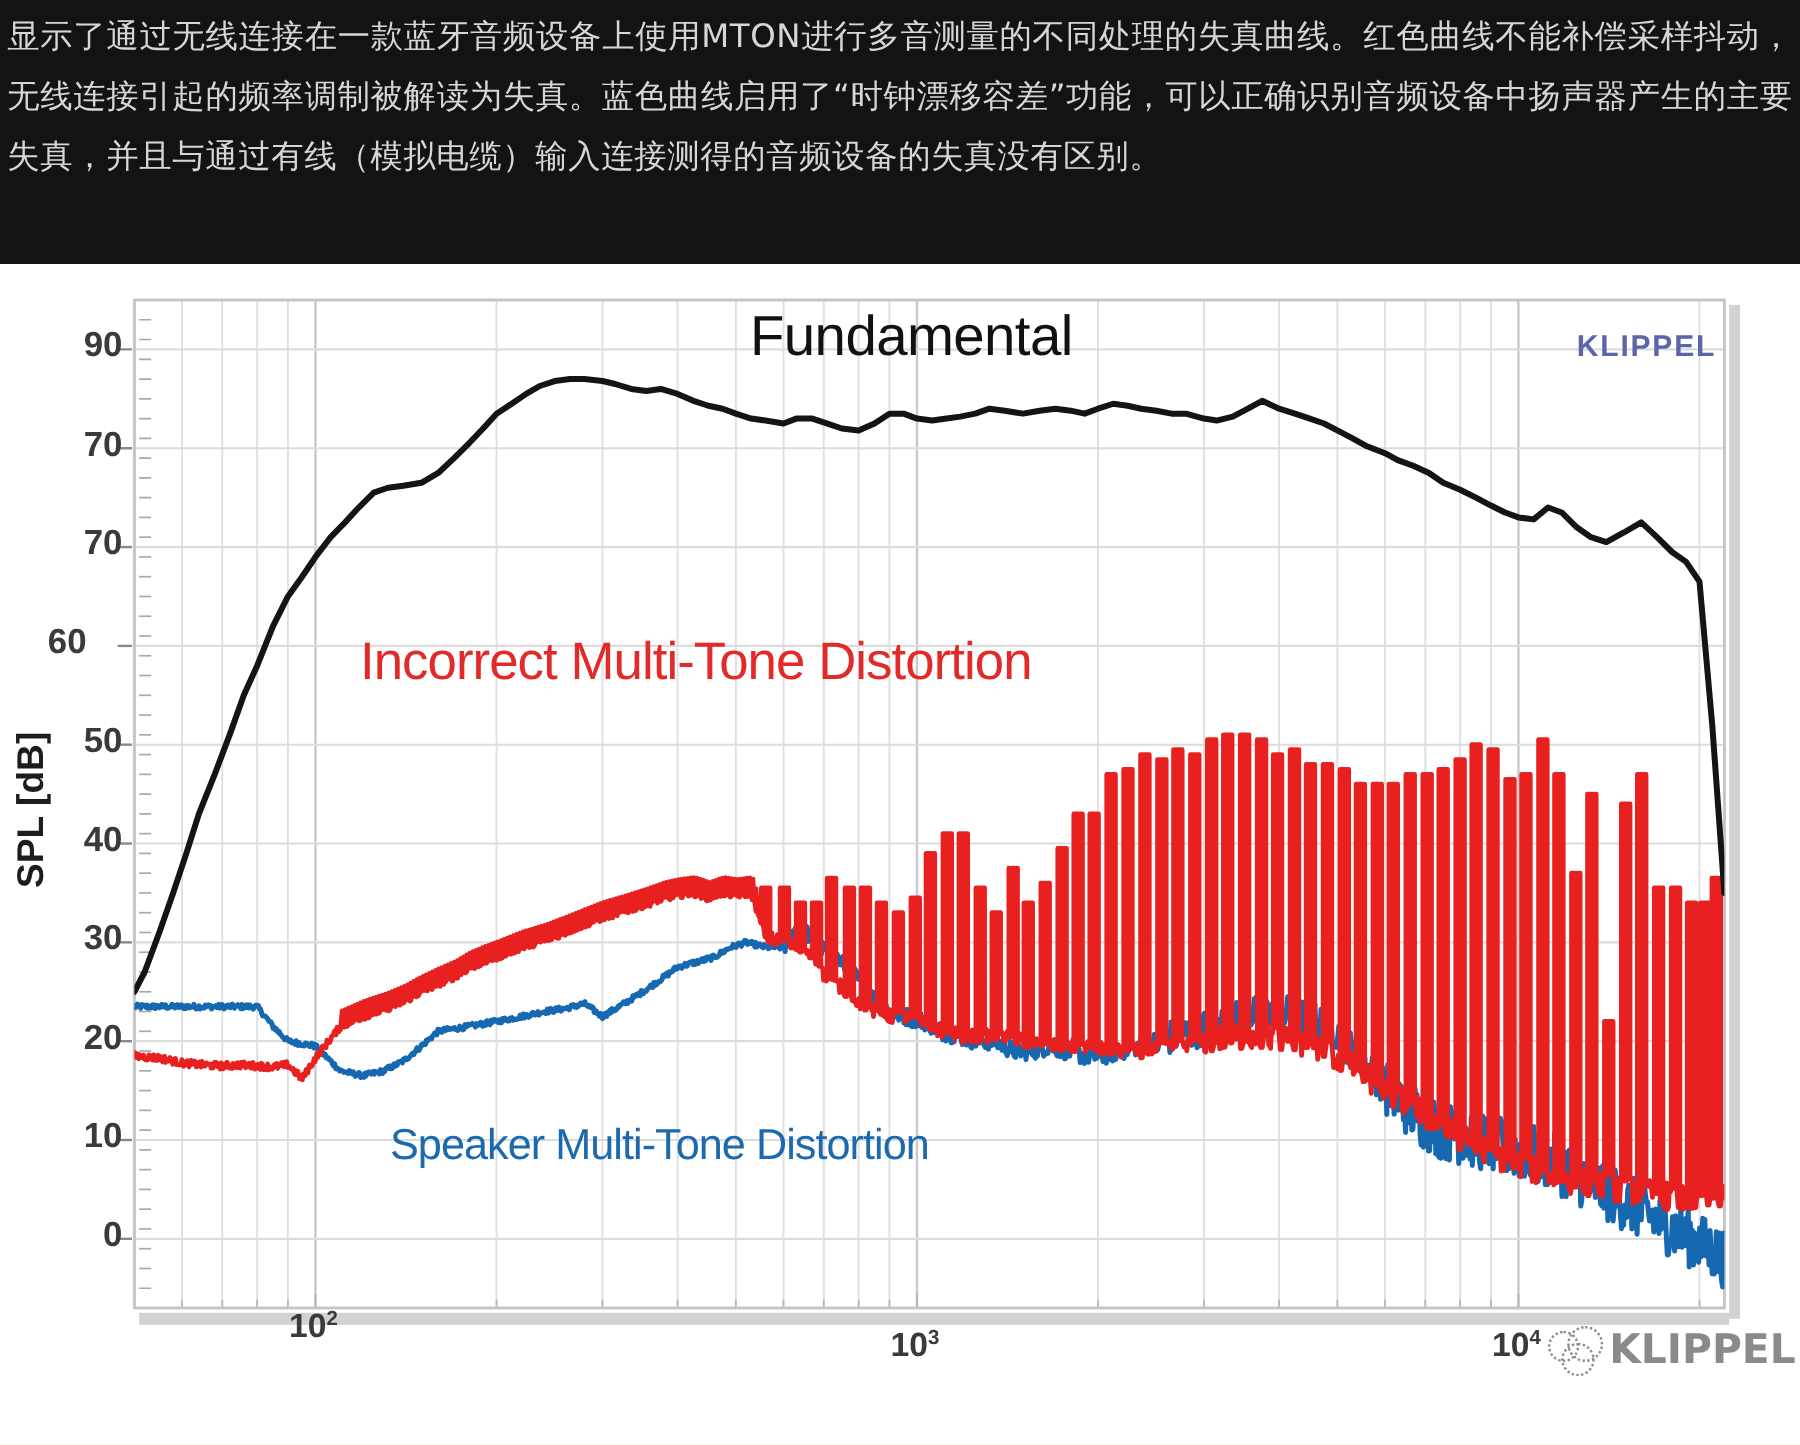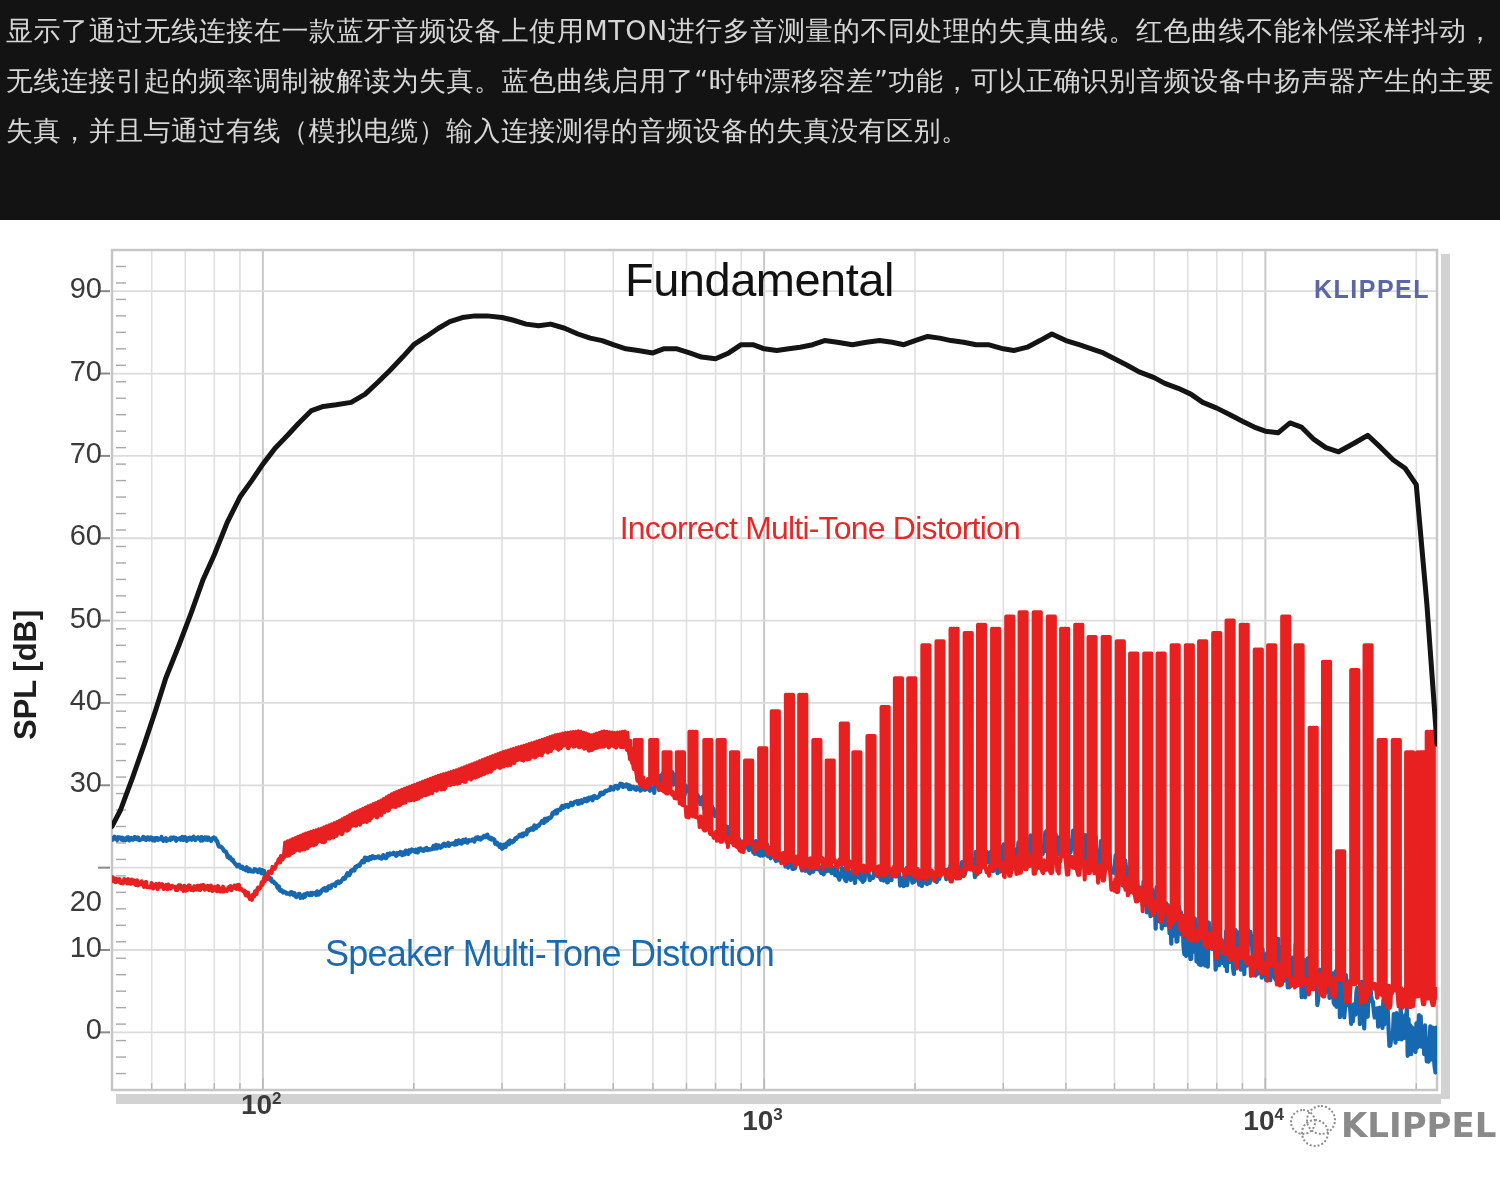--- a/index.html
+++ b/index.html
@@ -25,25 +25,25 @@
     position:absolute;left:8px;top:520px;transform:rotate(-90deg);
     transform-origin:left top;font-size:31px;font-weight:bold;color:#1d1d1d;
     white-space:nowrap;letter-spacing:0px;
   }
   .xlabel{
     position:absolute;left:686px;top:920px;font-size:30px;font-weight:bold;color:#1d1d1d;
     white-space:nowrap;
   }
   .tickx{position:absolute;font-size:28px;font-weight:bold;color:#3a3a3a;}
   .tickx sup{font-size:17px;vertical-align:super;font-weight:bold;}
-  .ticky{position:absolute;font-size:29px;font-weight:normal;color:#3a3a3a;text-align:right;width:60px;}
+  .ticky{position:absolute;font-size:29px;font-weight:bold;color:#3a3a3a;text-align:right;width:60px;}
 
   .ann{position:absolute;font-weight:normal;white-space:nowrap;}
   .ann-fund{left:625px;top:32px;font-size:47px;color:#111;letter-spacing:-.5px;}
-  .ann-red{left:300px;top:282px;font-size:32px;color:#e22a28;letter-spacing:-.8px;line-height:53px;text-align:right;width:720px;}
+  .ann-red{left:300px;top:305px;font-size:44px;color:#e22a28;letter-spacing:-.8px;line-height:53px;text-align:left;width:720px;}
   .ann-blue{left:325px;top:713px;font-size:36px;color:#1c69ae;letter-spacing:-.8px;}
 
   .klippel-top{position:absolute;left:1314px;top:55px;font-size:25px;font-weight:bold;color:#5a66a8;letter-spacing:1.5px;}
   .klippel-logo{position:absolute;left:1290px;top:885px;display:flex;align-items:center;gap:5px;}
   .klippel-logo .dots{position:relative;width:46px;height:40px;}
   .klippel-logo .dots span{position:absolute;border:2px dotted #8d8d8d;border-radius:50%;}
   .klippel-logo .d1{left:0;top:4px;width:22px;height:22px;}
   .klippel-logo .d2{left:16px;top:0px;width:26px;height:26px;}
   .klippel-logo .d3{left:11px;top:14px;width:24px;height:24px;}
   .klippel-logo .word{font-size:34px;font-weight:bold;color:#8a8a8a;letter-spacing:0px;font-family:"DejaVu Sans","Liberation Sans",sans-serif;}
@@ -207,25 +207,25 @@
     <div class="ylabel">SPL [dB]</div>
 
     <div id="xticklayer">
         <div class="tickx" style="left: 240.888px; top: 869px;"><span>10</span><sup>2</sup></div>
         <div class="tickx" style="left: 742.126px; top: 885px; text-align: right;"><span>10</span><sup>3</sup></div>
         <div class="tickx" style="left: 1243.36px; top: 885px;"><span>10</span><sup>4</sup></div>
       </div>
     <div id="yticklayer">
         <div class="ticky" style="left: 42px; top: 793.353px;">0</div>
         <div class="ticky" style="left: 42px; top: 711px;">10</div>
-        <div class="ticky" style="left: 42px; top: 628.647px; margin-top: 36px;">20</div>
+        <div class="ticky" style="left: 42px; top: 628.647px;">20</div>
         <div class="ticky" style="left: 42px; top: 546.294px;">30</div>
         <div class="ticky" style="left: 42px; top: 463.941px;">40</div>
         <div class="ticky" style="left: 42px; top: 381.588px;">50</div>
-        <div class="ticky" style="left: 42px; top: 299.235px;">60</div>
+        <div class="ticky" style="left: 26px; top: 299.235px; text-align: center;">60</div>
         <div class="ticky" style="left: 42px; top: 216.882px;">70</div>
         <div class="ticky" style="left: 42px; top: 134.529px;">70</div>
         <div class="ticky" style="left: 42px; top: 52.1765px;">90</div>
       </div>
 
     <div class="ann ann-fund">Fundamental</div>
     <div class="ann ann-red">
       <div>Incorrect Multi-Tone Distortion</div>
     </div>
     <div class="ann ann-blue">Speaker Multi-Tone Distortion</div>

